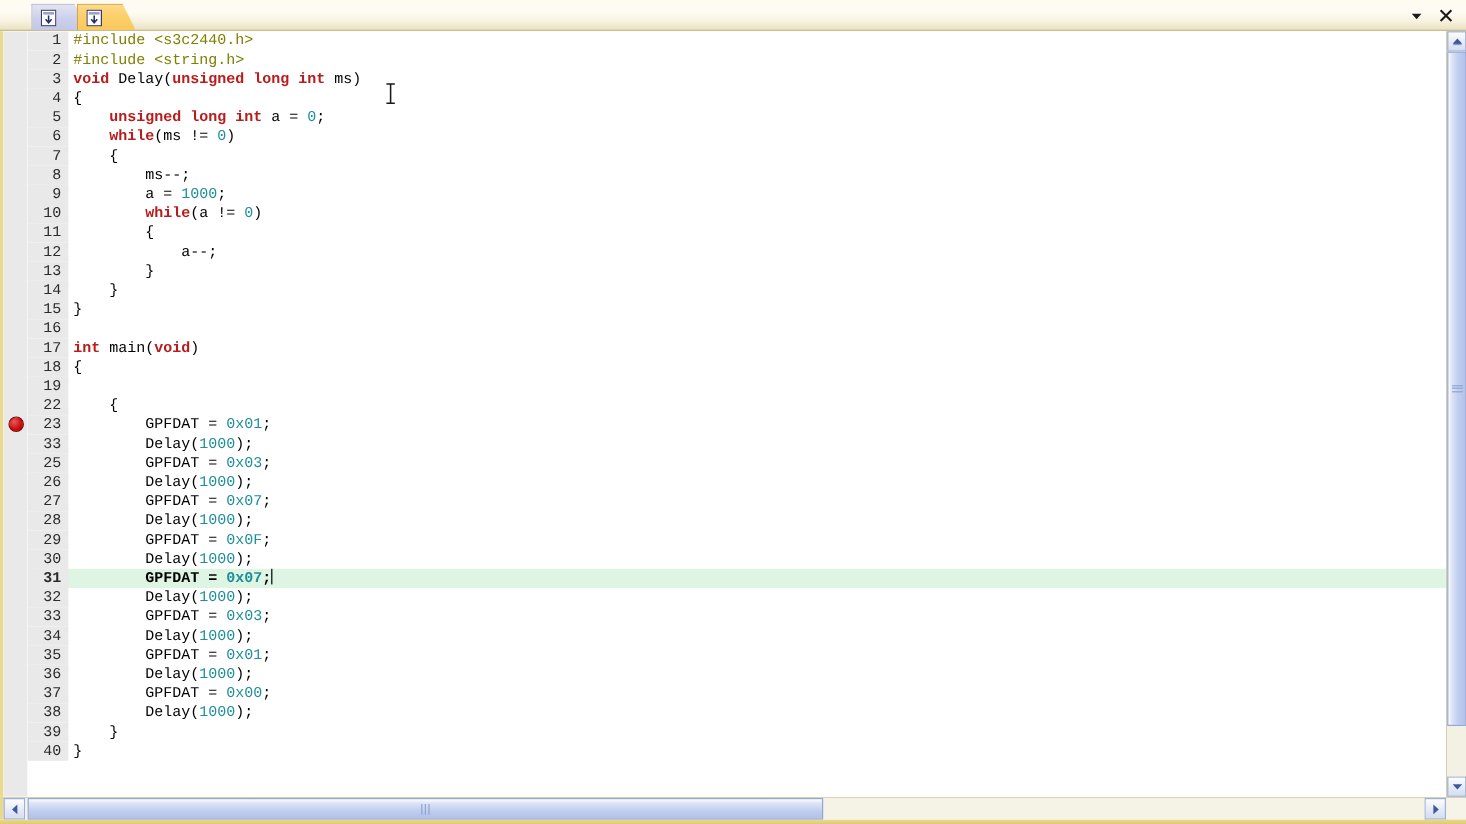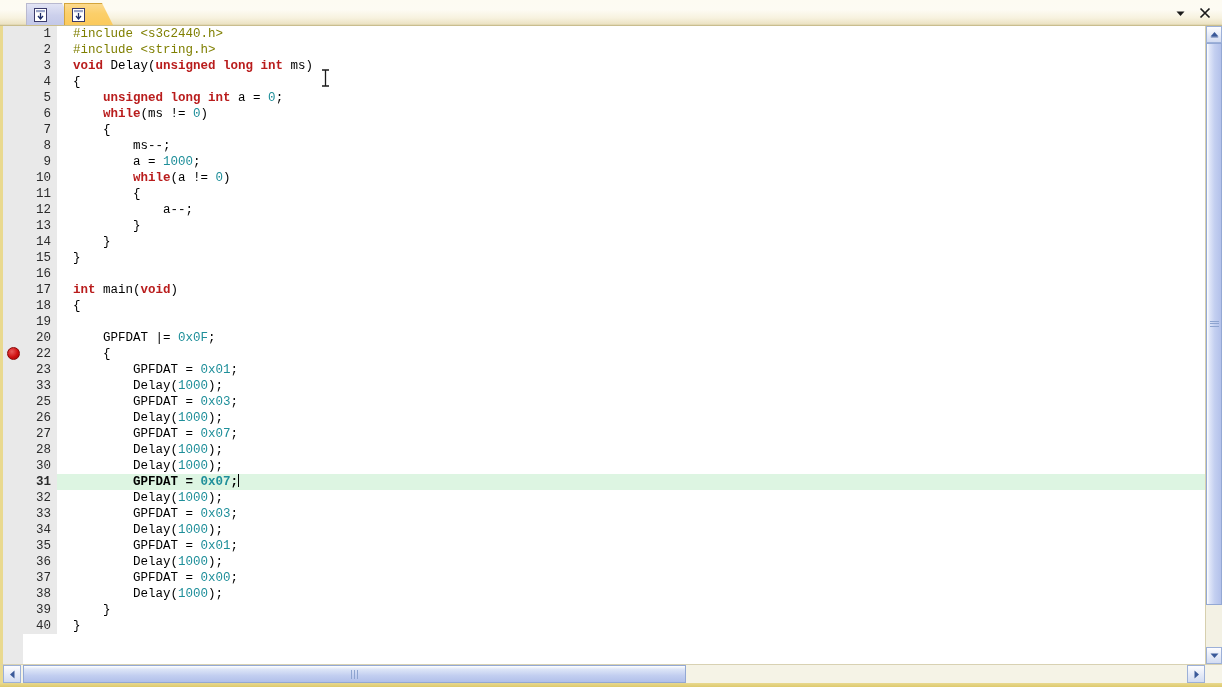--- a/index.html
+++ b/index.html
@@ -149,21 +149,21 @@
     min-width: 34px;
     text-align: right;
     padding-right: 6px;
     color: #2b2b2b;
     background: #e9e9e9;
     height: 16px;
     user-select: none;
   }
   .line.current .lineno { background: #e9e9e9; }
   .code {
-    padding-left: 16px;
+    padding-left: 4px;
     color: #000000;
     height: 16px;
     text-align: right;
   }
   .kw   { color: #b91c1c; font-weight: bold; }
   .num  { color: #1f8f9a; }
   .cmt  { color: #3a9a3a; }
   .pre  { color: #7f7f00; }
   .plain{ color: #000000; }
   .caret {
@@ -319,28 +319,28 @@
           <div class="line"><span class="lineno">10</span><span class="code"><span class="plain">        </span><span class="kw">while</span><span class="plain">(a != </span><span class="num">0</span><span class="plain">)</span></span></div>
           <div class="line"><span class="lineno">11</span><span class="code"><span class="plain">        {</span></span></div>
           <div class="line"><span class="lineno">12</span><span class="code"><span class="plain">            a--;</span></span></div>
           <div class="line"><span class="lineno">13</span><span class="code"><span class="plain">        }</span></span></div>
           <div class="line"><span class="lineno">14</span><span class="code"><span class="plain">    }</span></span></div>
           <div class="line"><span class="lineno">15</span><span class="code"><span class="plain">}</span></span></div>
           <div class="line"><span class="lineno">16</span><span class="code"><span class="plain"></span></span></div>
           <div class="line"><span class="lineno">17</span><span class="code"><span class="kw">int</span><span class="plain"> main(</span><span class="kw">void</span><span class="plain">)</span></span></div>
           <div class="line"><span class="lineno">18</span><span class="code"><span class="plain">{</span></span></div>
           <div class="line"><span class="lineno">19</span></div>
-          <div class="line"><span class="lineno">20</span><span class="code"><span class="plain">    GPFDAT |= </span><span class="num">0x0F</span><span class="plain">;</span></span></div>
           <div class="line"><span class="lineno">22</span><span class="code"><span class="plain">    {</span></span></div>
           <div class="line"><span class="lineno">23</span><span class="code"><span class="plain">        GPFDAT = </span><span class="num">0x01</span><span class="plain">;</span></span></div>
           <div class="line"><span class="lineno">33</span><span class="code"><span class="plain">        Delay(</span><span class="num">1000</span><span class="plain">);</span></span></div>
           <div class="line"><span class="lineno">25</span><span class="code"><span class="plain">        GPFDAT = </span><span class="num">0x03</span><span class="plain">;</span></span></div>
           <div class="line"><span class="lineno">26</span><span class="code"><span class="plain">        Delay(</span><span class="num">1000</span><span class="plain">);</span></span></div>
           <div class="line"><span class="lineno">27</span><span class="code"><span class="plain">        GPFDAT = </span><span class="num">0x07</span><span class="plain">;</span></span></div>
           <div class="line"><span class="lineno">28</span><span class="code"><span class="plain">        Delay(</span><span class="num">1000</span><span class="plain">);</span></span></div>
+          <div class="line"><span class="lineno">29</span><span class="code"><span class="plain">        GPFDAT = </span><span class="num">0x0F</span><span class="plain">;</span></span></div>
           <div class="line"><span class="lineno">30</span><span class="code"><span class="plain">        Delay(</span><span class="num">1000</span><span class="plain">);</span></span></div>
           <div class="line current"><span class="lineno">31</span><span class="code"><span class="plain">        GPFDAT = </span><span class="num">0x07</span><span class="plain">;</span><span class="caret"></span></span></div>
           <div class="line"><span class="lineno">32</span><span class="code"><span class="plain">        Delay(</span><span class="num">1000</span><span class="plain">);</span></span></div>
           <div class="line"><span class="lineno">33</span><span class="code"><span class="plain">        GPFDAT = </span><span class="num">0x03</span><span class="plain">;</span></span></div>
           <div class="line"><span class="lineno">34</span><span class="code"><span class="plain">        Delay(</span><span class="num">1000</span><span class="plain">);</span></span></div>
           <div class="line"><span class="lineno">35</span><span class="code"><span class="plain">        GPFDAT = </span><span class="num">0x01</span><span class="plain">;</span></span></div>
           <div class="line"><span class="lineno">36</span><span class="code"><span class="plain">        Delay(</span><span class="num">1000</span><span class="plain">);</span></span></div>
           <div class="line"><span class="lineno">37</span><span class="code"><span class="plain">        GPFDAT = </span><span class="num">0x00</span><span class="plain">;</span></span></div>
           <div class="line"><span class="lineno">38</span><span class="code"><span class="plain">        Delay(</span><span class="num">1000</span><span class="plain">);</span></span></div>
           <div class="line"><span class="lineno">39</span><span class="code"><span class="plain">    }</span></span></div>

